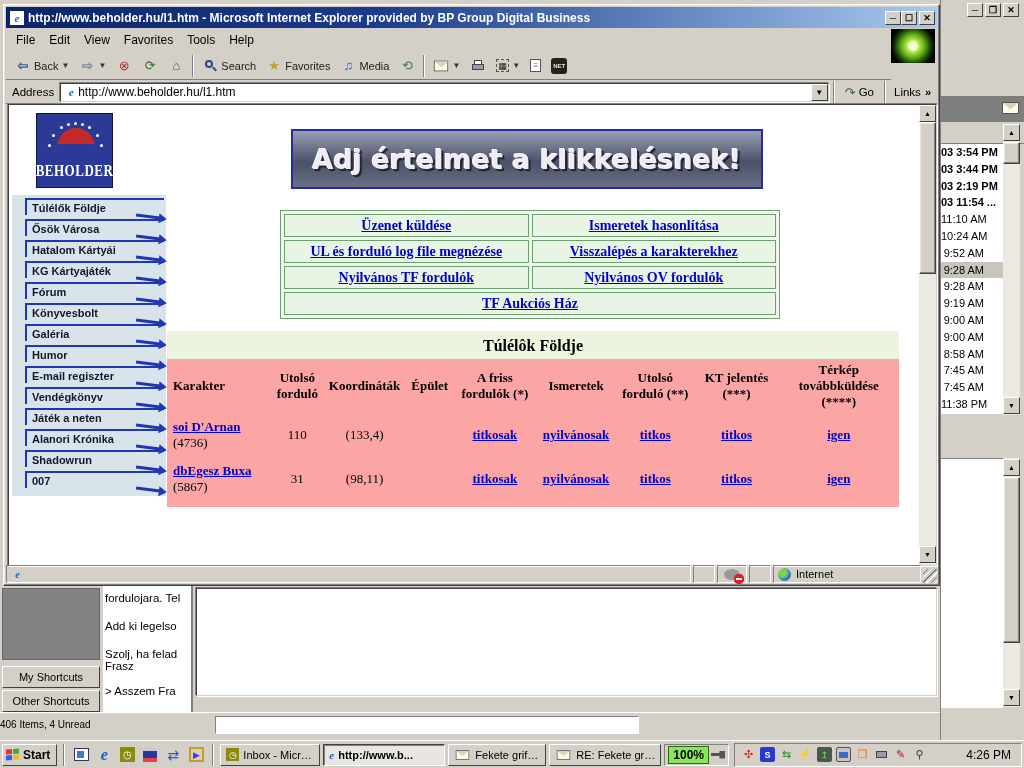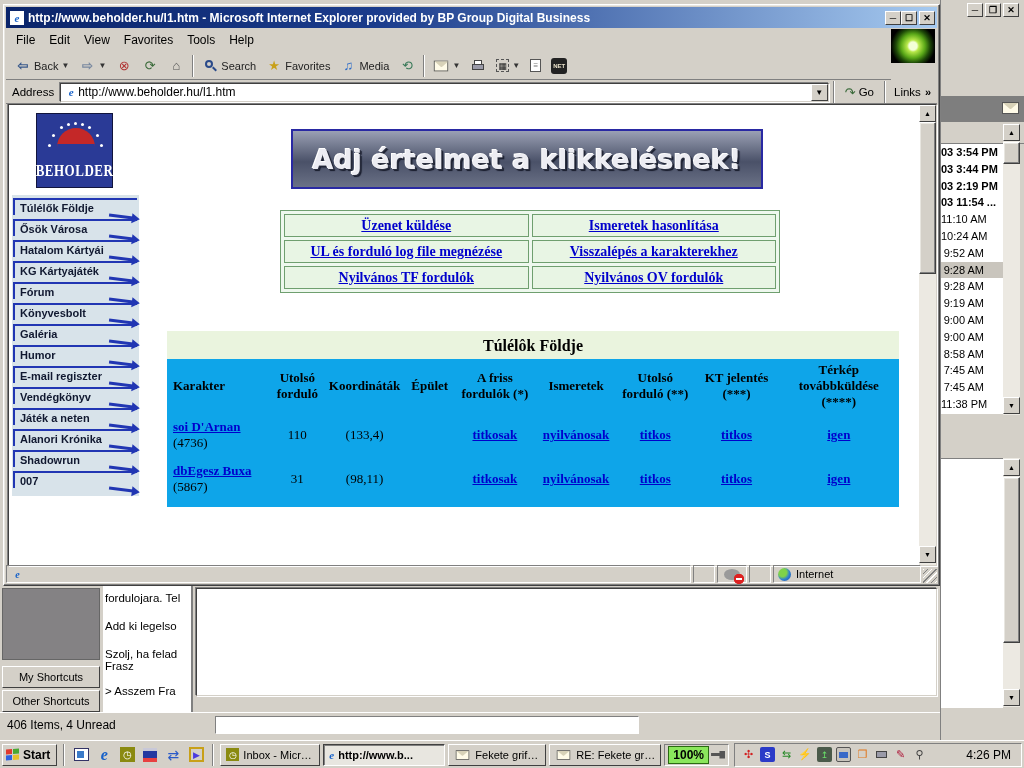--- a/index.html
+++ b/index.html
@@ -55,38 +55,38 @@
   a.plink { color:#0000cc; text-decoration:underline; font-weight:bold; cursor:pointer; }
 
   .bh-logo { left:27px; top:8px; width:77px; height:75px; background:#2a3a96; border:1px solid #11143c;
              display:flex; flex-direction:column; align-items:center; justify-content:flex-end; }
   .bh-arch { position:absolute; left:20px; top:14px; width:38px; height:20px; border-radius:38px 38px 0 0;
              background:#c42828; box-shadow: inset 0 -4px 0 #2a3a96; }
   .bh-dots { position:absolute; left:37px; top:8px; width:3px; height:3px; border-radius:50%; background:#fff;
      box-shadow: -14px 4px 0 #fff,-22px 12px 0 #fff,-26px 22px 0 #fff, 14px 4px 0 #fff, 22px 12px 0 #fff, 26px 22px 0 #fff, -7px 1px 0 #fff, 7px 1px 0 #fff; }
   .bh-name { color:#fff; font-family:"Liberation Serif",serif; font-size:13px; letter-spacing:.5px; margin-bottom:8px; font-weight:bold; transform:scaleY(1.25); }
 
-  .menu-col { left:3px; top:90px; width:127px; background:#d8e3ea; padding:3px 2px 4px 1px; }
+  .menu-col { left:3px; top:90px; width:154px; background:#d8e3ea; padding:3px 2px 4px 13px; }
   .mi { position:relative; height:17px; margin-bottom:4px; border-top:2px solid #2136b3; border-left:2px solid #2136b3;
         font-weight:bold; font-size:11px; font-family:"Liberation Sans",sans-serif; color:#101830;
         padding:2px 0 0 5px; white-space:nowrap; cursor:pointer; }
   .mi-arrow { position:absolute; right:4px; bottom:-3px; width:24px; height:3px; background:#2136b3; transform:rotate(7deg); }
   .mi-arrow::after { content:""; position:absolute; right:-7px; top:-3px;
         border-left:8px solid #2136b3; border-top:5px solid transparent; border-bottom:5px solid transparent; }
 
   .banner { left:282px; top:24px; width:472px; height:60px; background:linear-gradient(#9aa0b4,#4a5168 55%,#6a7186);
             border:2px solid #2929a3; display:flex; align-items:center; justify-content:center; }
   .banner span { font-family:"DejaVu Sans",sans-serif; font-weight:bold; font-size:27px; color:#ececf2;
             text-shadow:-1px -1px 0 #ffffff, 1px 1px 0 #2c3040, 2px 2px 1px #181c2c; letter-spacing:0; }
 
   table.links-tbl { left:271px; top:105px; width:500px; position:absolute; border-collapse:separate; border-spacing:3px;
             background:#eef8ee; border:1px solid #6f9f6f; }
   table.links-tbl td { border:1px solid #6f9f6f; background:#e8f5e4; text-align:center; height:23px; font-size:14px; }
 
-  .main-tbl-wrap { left:158px; top:226px; width:732px; position:absolute; background:#0ea5e9; padding-bottom:6px; }
+  .main-tbl-wrap { left:158px; top:226px; width:732px; position:absolute; background:#fca5a5; padding-bottom:6px; }
   .main-title { background:#eaf4de; text-align:center; font-weight:bold; font-size:16px; padding:6px 0 4px; }
   table.main-tbl { width:100%; border-collapse:collapse; font-size:13px; }
   table.main-tbl th { font-weight:bold; text-align:center; padding:3px 2px; font-size:13px; }
   table.main-tbl td { text-align:center; padding:6px 2px; }
   table.main-tbl td.namecell { text-align:left; padding-left:6px; }
 
   
   .sb-btn { position:absolute; width:17px; height:17px; display:flex; align-items:center; justify-content:center; font-size:7px; color:#000; }
   .sb-track { position:absolute; width:17px; background:#ece9e2; }
   .sb-thumb { position:absolute; width:17px; }
@@ -187,21 +187,21 @@
     <div class="shortcut-btn raised-thin" style="top:104px;">Other Shortcuts</div>
     <div class="ol-msgcol">
       <div style="margin-top:6px;">fordulojara. Tel</div>
       <div style="margin-top:16px;">Add ki legelso</div>
       <div style="margin-top:16px;">Szolj, ha felad</div>
       <div>Frasz</div>
       <div style="margin-top:13px;">&gt; Asszem Fra</div>
     </div>
     <div class="ol-previewpane sunk2"></div>
     <div class="ol-status">
-      <span style="padding-left:7px; font-size:12px;">406 Items, 4 Unread</span>
+      <span style="padding-left:0; font-size:10px;">406 Items, 4 Unread</span>
       <span class="sunk" style="position:absolute; left:215px; width:424px; height:18px; background:#fff;"></span>
     </div>
   </div>
 
   <div class="abs ie-win raised">
 
     <div class="abs titlebar">
       <span class="icon16" style="background:#fff; width:14px; height:14px; font-size:11px;">
           <b class="ie-e">e</b>
         </span>
@@ -341,20 +341,23 @@
             <td style="width:50%;"><a class="plink">Üzenet küldése</a></td>
             <td><a class="plink">Ismeretek hasonlítása</a></td>
           </tr>
           <tr>
             <td><a class="plink">UL és forduló log file megnézése</a></td>
             <td><a class="plink">Visszalépés a karakterekhez</a></td>
           </tr>
           <tr>
             <td><a class="plink">Nyilvános TF fordulók</a></td>
             <td><a class="plink">Nyilvános OV fordulók</a></td>
+          </tr>
+          <tr>
+            <td colspan="2"><a class="plink">TF Aukciós Ház</a></td>
           </tr>
         </tbody>
           </table>
 
         <div class="main-tbl-wrap">
           <div class="main-title">Túlélôk Földje</div>
           <table class="main-tbl">
             <colgroup>
               <col style="width:104px">
                 <col style="width:52px">

